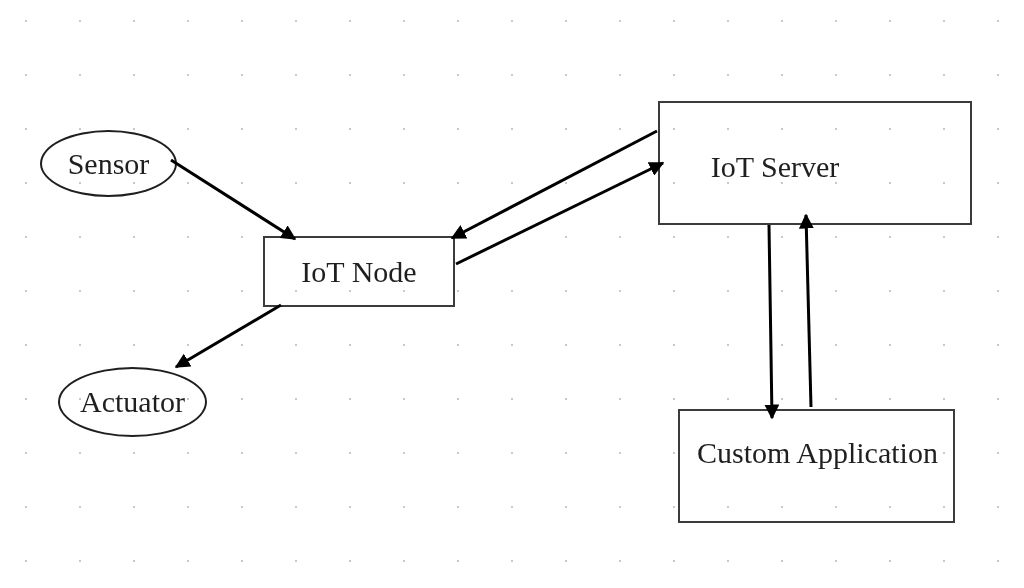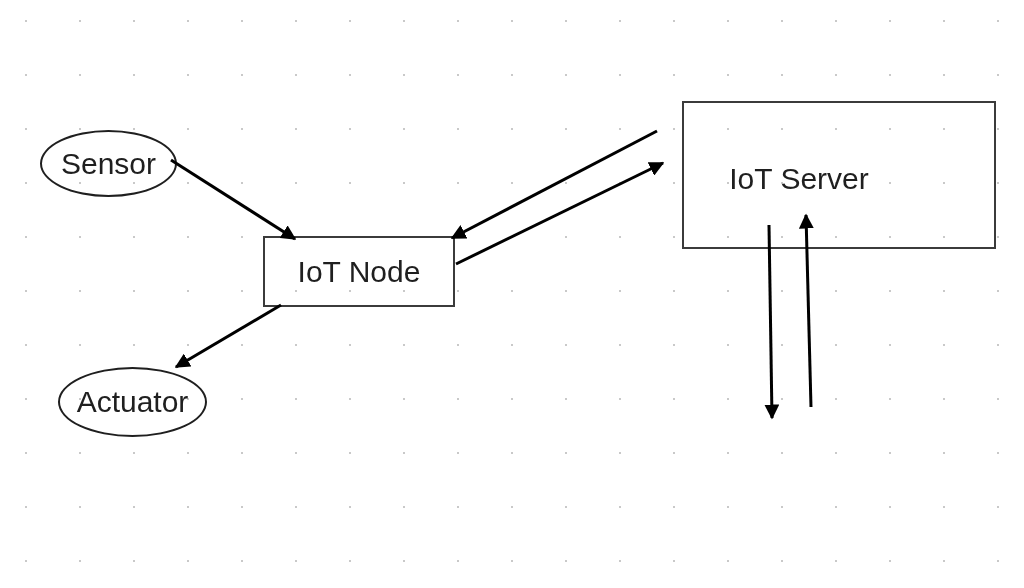--- a/index.html
+++ b/index.html
@@ -9,21 +9,21 @@
   }
   .canvas {
     position: relative;
     width: 1024px;
     height: 588px;
     background-color: #ffffff;
     
     background-image: radial-gradient(circle, #c9c9c9 1.3px, rgba(0,0,0,0) 1.4px);
     background-size: 54px 54px;
     background-position: -1px -6px;
-    font-family: Liberation Sans, sans-serif;
+    font-family: Liberation Serif, serif;
     overflow: hidden;
   }
   .shape {
     position: absolute;
     box-sizing: border-box;
     display: flex;
     align-items: center;
     justify-content: center;
     background: transparent;
     color: #1f1f1f;
@@ -34,21 +34,21 @@
   .rect {
     border: 2px solid #3b3b3b;
   }
   .ellipse {
     border: 2px solid #1f1f1f;
     border-radius: 50%;
   }
   .node-sensor      { left: 40px;  top: 130px; width: 137px; height: 67px; }
   .node-actuator    { left: 58px;  top: 367px; width: 149px; height: 70px; align-items: center; }
   .node-iot-node    { left: 263px; top: 236px; width: 192px; height: 71px; text-align: right; }
-  .node-iot-server  { left: 682px; top: 101px; width: 314px; height: 148px; }
+  .node-iot-server  { left: 658px; top: 101px; width: 314px; height: 124px; }
   .node-custom-app  { left: 678px; top: 409px; width: 277px; height: 114px; }
   
   .node-iot-server .label { transform: translate(-40px, 4px); }
   .node-custom-app .label { transform: translate(1px, -13px); }
   .edges-layer {
     position: absolute;
     left: 0;
     top: 0;
   }
   .edges-layer line {
@@ -70,20 +70,23 @@
   </div>
 
   <div class="shape rect node-iot-node">
     <span class="label">IoT Node</span>
   </div>
 
   <div class="shape rect node-iot-server">
     <span class="label">IoT Server</span>
   </div>
 
+  <div class="shape rect node-custom-app">
+    <span class="label">Custom Application</span>
+  </div>
 
   <svg class="edges-layer" width="1024" height="588" viewBox="0 0 1024 588">
     <defs>
       <marker id="arrowhead" viewBox="0 0 10 10" refX="9" refY="5" markerWidth="5" markerHeight="5" orient="auto-start-reverse">
         <path d="M 0 0 L 10 5 L 0 10 Z" fill="#000000"></path>
       </marker>
     </defs>
     <line x1="171" y1="160" x2="295" y2="239" marker-end="url(#arrowhead)"></line>
     <line x1="281" y1="305" x2="176" y2="367" marker-end="url(#arrowhead)"></line>
     <line x1="657" y1="131" x2="452" y2="238" marker-end="url(#arrowhead)"></line>

